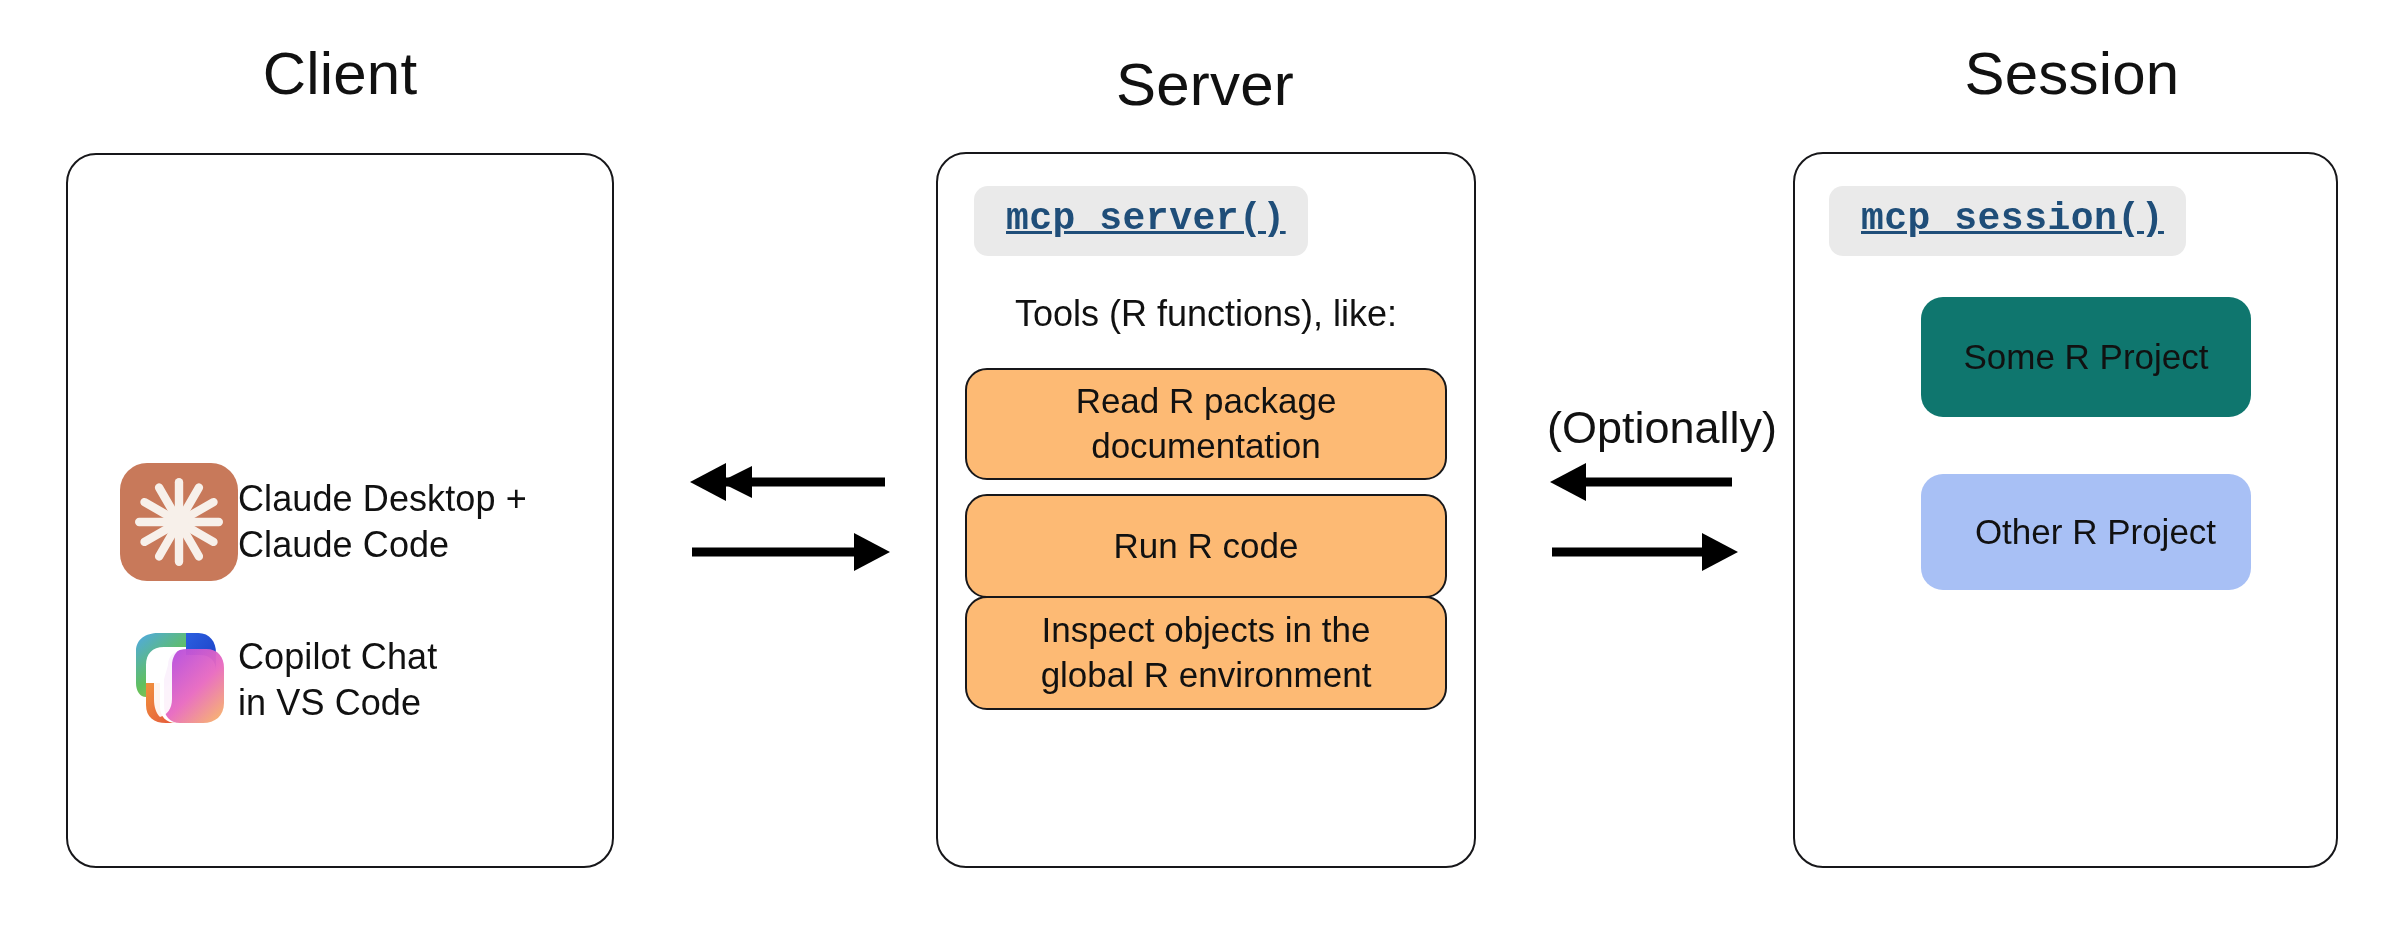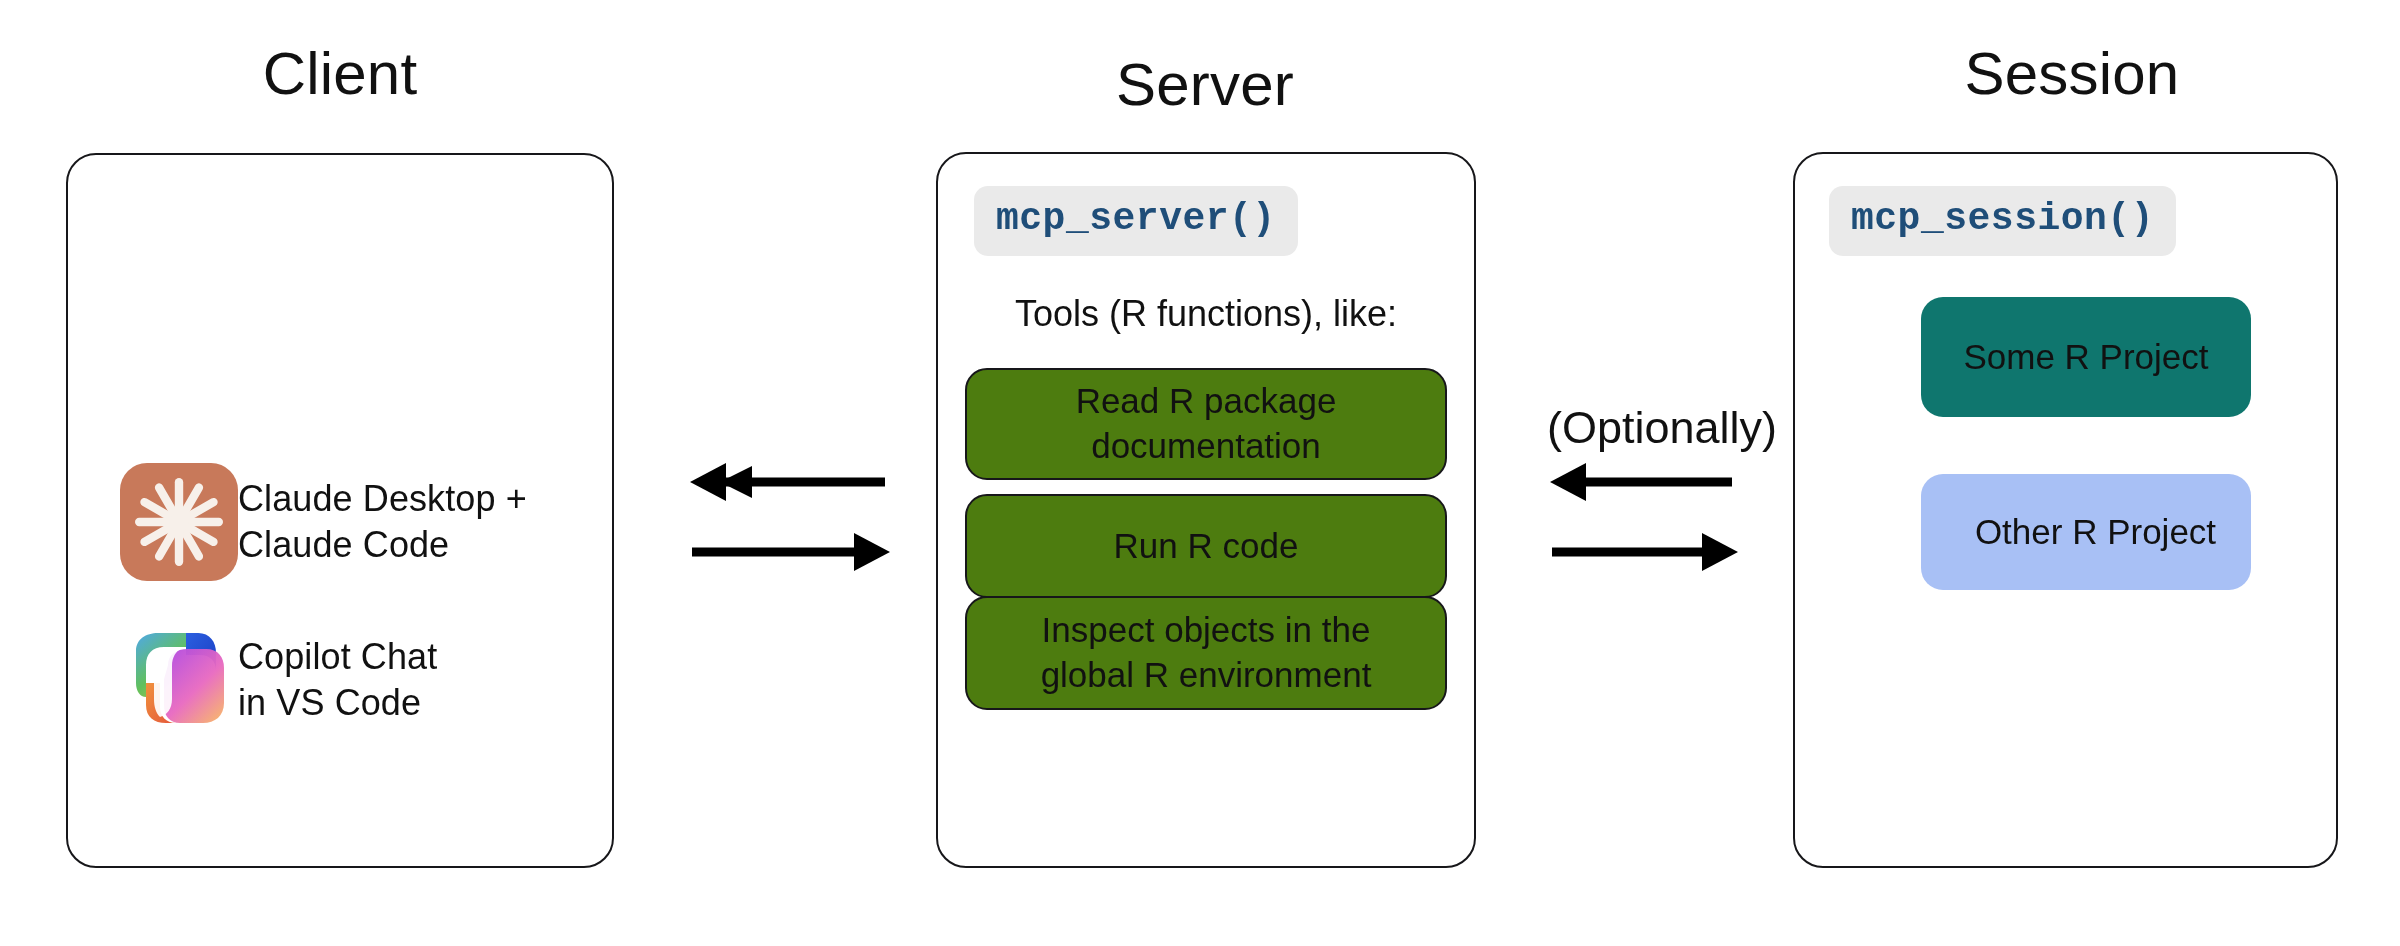--- a/index.html
+++ b/index.html
@@ -81,28 +81,29 @@
     color: #111111;
     white-space: pre-line;
     letter-spacing: 0.1px;
   }
 
   
   .code-pill {
     position: absolute;
     background: #eaeaea;
     border-radius: 14px;
-    padding: 11px 22px 15px 22px;
+    padding: 11px 22px 15px 32px;
     font-family: "Liberation Mono", "DejaVu Sans Mono", monospace;
     font-size: 38px;
     font-weight: 700;
     letter-spacing: 0.5px;
     color: #1f4e79;
     line-height: 1.15;
     white-space: nowrap;
+    text-decoration: underline;
   }
   #pill-server  { left: 36px; top: 32px; }
   #pill-session { left: 34px; top: 32px; }
 
   
   .tools-caption {
     position: absolute;
     left: 0;
     right: 0;
     top: 138px;
@@ -111,21 +112,21 @@
     line-height: 1.2;
     color: #111111;
   }
   .tool-box {
     position: absolute;
     left: 27px;
     width: 482px;
     box-sizing: border-box;
     border: 2.5px solid #17171a;
     border-radius: 22px;
-    background: #4d7c0f;
+    background: #fdba74;
     display: flex;
     align-items: center;
     justify-content: center;
     text-align: center;
     font-size: 35px;
     line-height: 1.28;
     color: #111111;
     white-space: pre-line;
     padding: 0 14px;
   }

